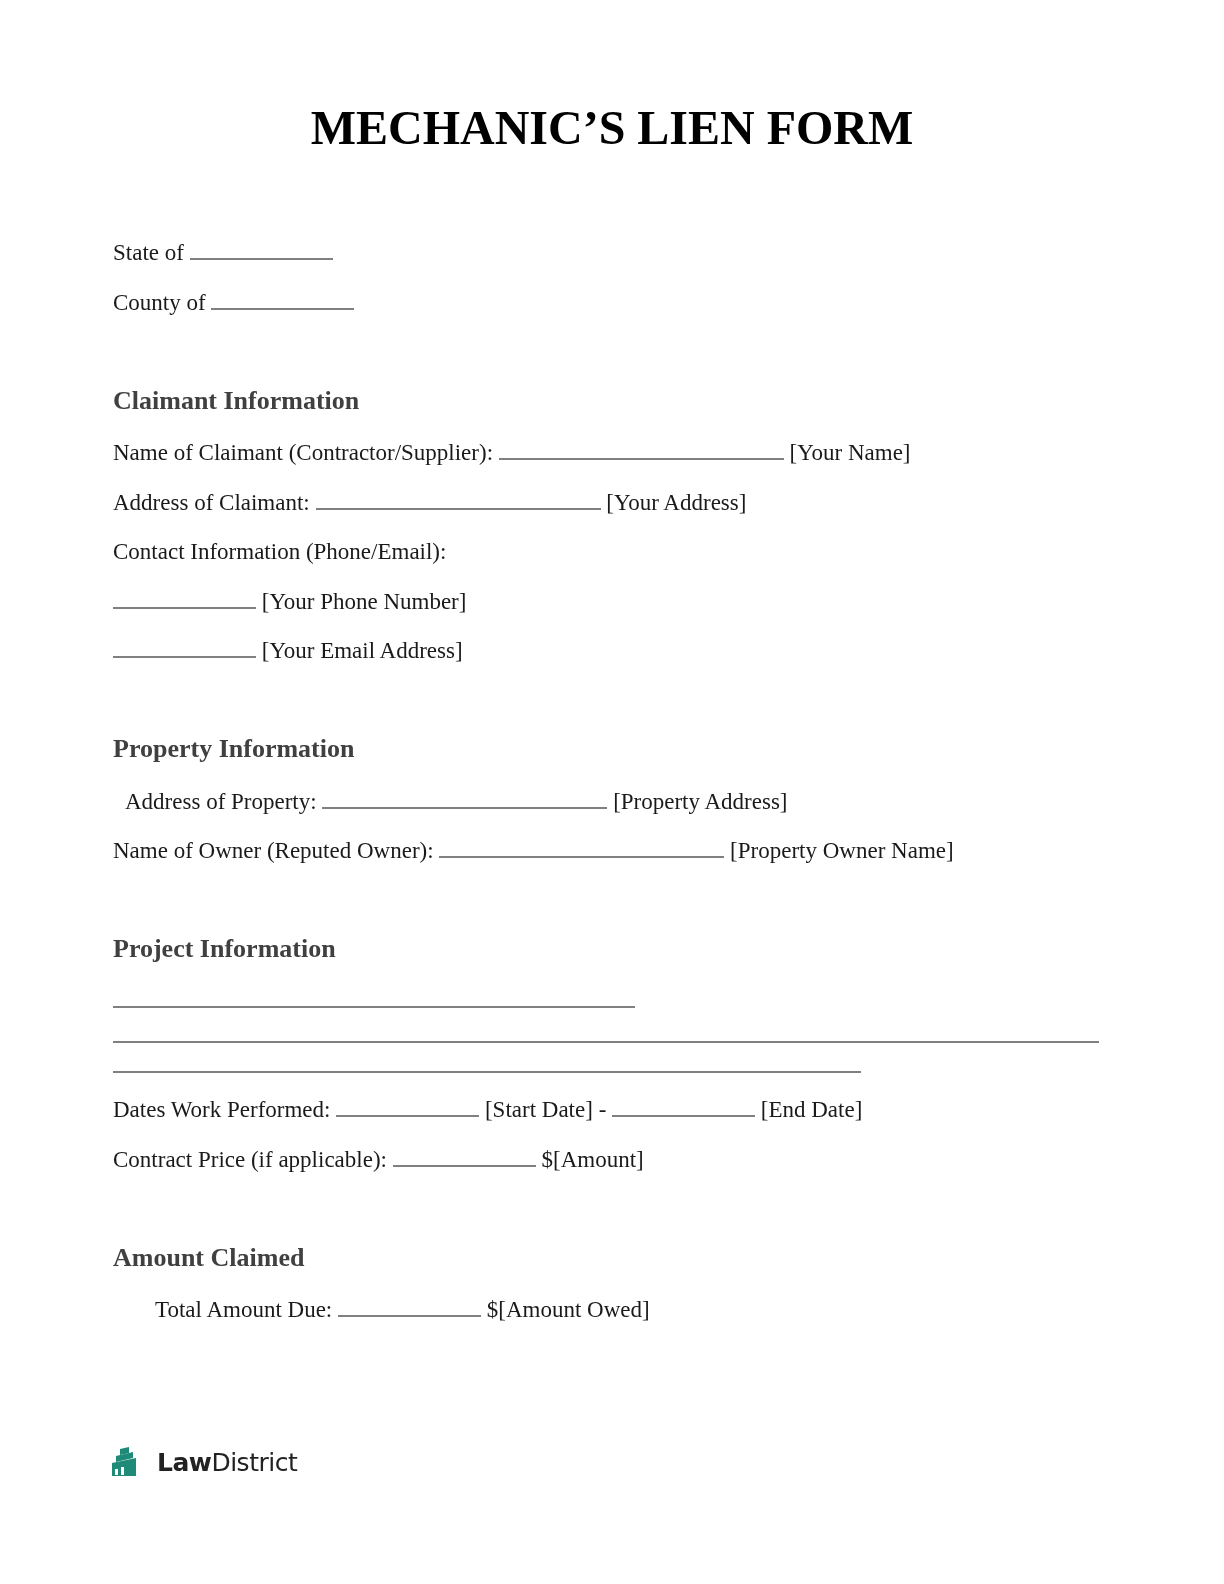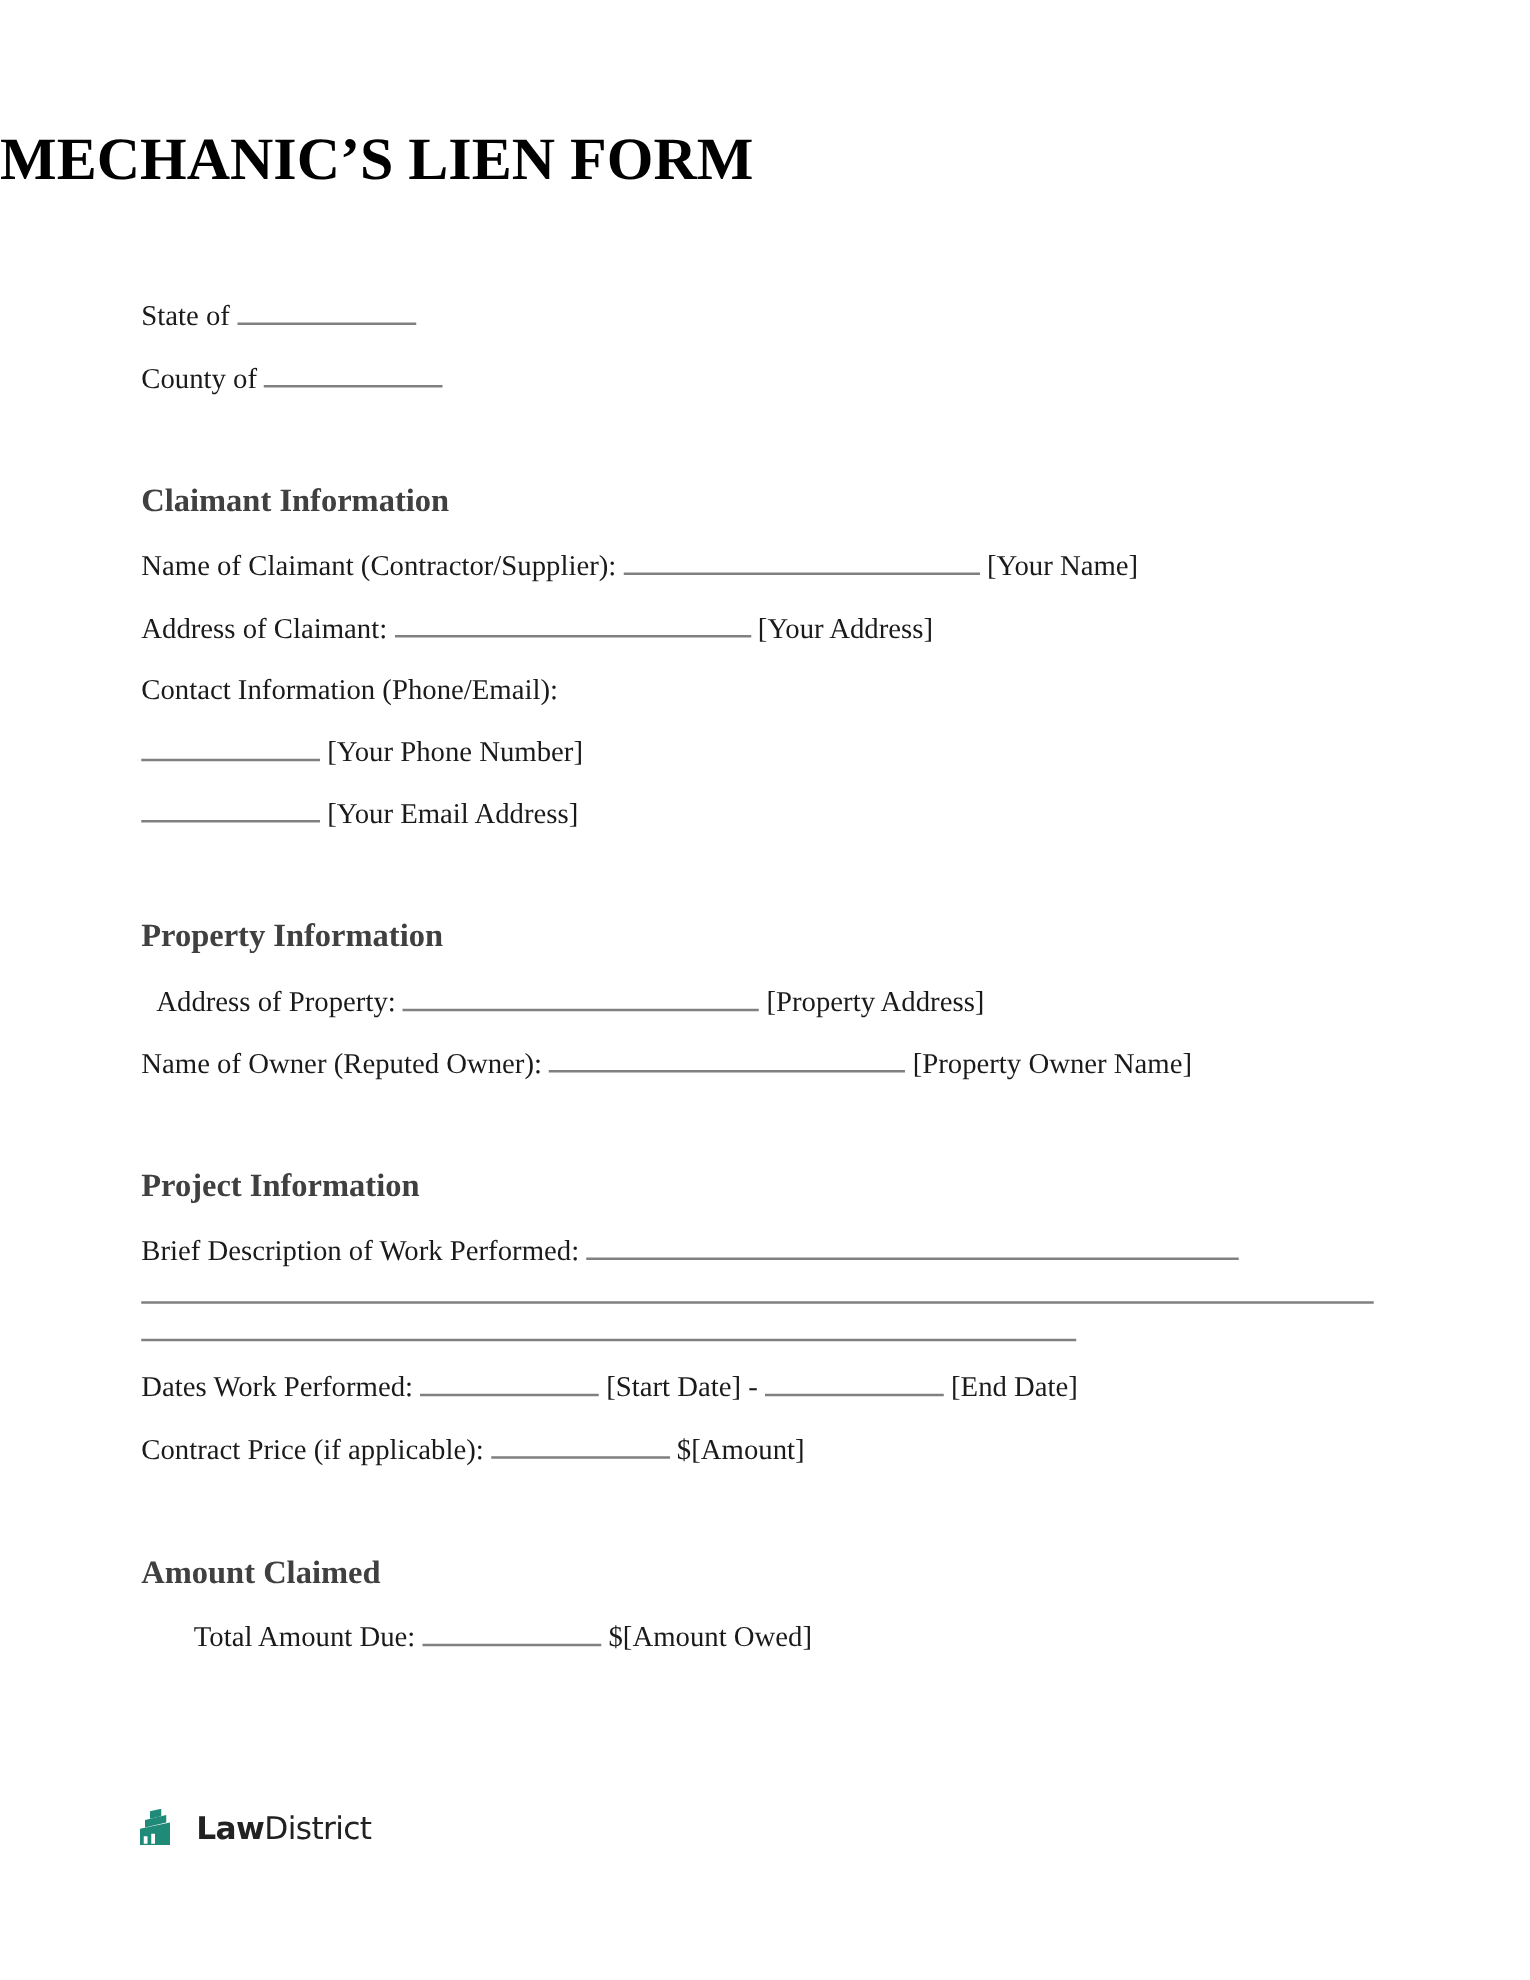--- a/index.html
+++ b/index.html
@@ -1,18 +1,18 @@
 <!DOCTYPE html>
 <html><head>
 <meta charset="utf-8">
 <style>
   html, body { margin:0; padding:0; background:#ffffff; }
   body { width:1224px; height:1584px; position:relative; overflow:hidden;
          font-family:"Liberation Serif", serif; color:#1a1a1a; }
-  .title { position:absolute; left:0; width:1224px; top:100px; 
+  .title { position:absolute; left:0; width:1224px; top:100px; text-align:center;
            font-size:48px; font-weight:bold; color:#000; letter-spacing:0px; margin:0; }
   .line { position:absolute; left:113px; font-size:23px; white-space:nowrap; line-height:30px; }
   .h { position:absolute; left:113px; font-size:26px; font-weight:bold; color:#404040; margin:0; line-height:32px; }
   .blank { display:inline-block; border-bottom:2px solid #808080; height:18px; vertical-align:baseline; }
   .b143 { width:143px; }
   .b285 { width:285px; }
   .full { position:absolute; left:113px; border-bottom:2px solid #808080; height:0; }
   .logo { position:absolute; left:111px; top:1447px; display:flex; align-items:center; gap:20px; }
   .logo-text { font-family:"DejaVu Sans", sans-serif; font-size:25px; color:#222; letter-spacing:-0.5px; }
   .logo-text b { font-weight:bold; }
@@ -59,21 +59,20 @@
   <span>[Property Address]</span>
 </div>
 <div class="line" style="top:836px;">
   <span>Name of Owner (Reputed Owner):</span>
   <span class="blank b285"></span>
   <span>[Property Owner Name]</span>
 </div>
 
 <h2 class="h" style="top:933px;">Project Information</h2>
 <div class="line" style="top:986px;">
-  <span>Brief Description of Work Performed:</span>
   <span class="blank" style="width:522px;"></span>
 </div>
 <div class="full" style="top:1041px; width:986px;"></div>
 <div class="full" style="top:1071px; width:748px;"></div>
 <div class="line" style="top:1095px;">
   <span>Dates Work Performed:</span>
   <span class="blank b143"></span>
   <span>[Start Date] -</span>
   <span class="blank b143"></span>
   <span>[End Date]</span>

